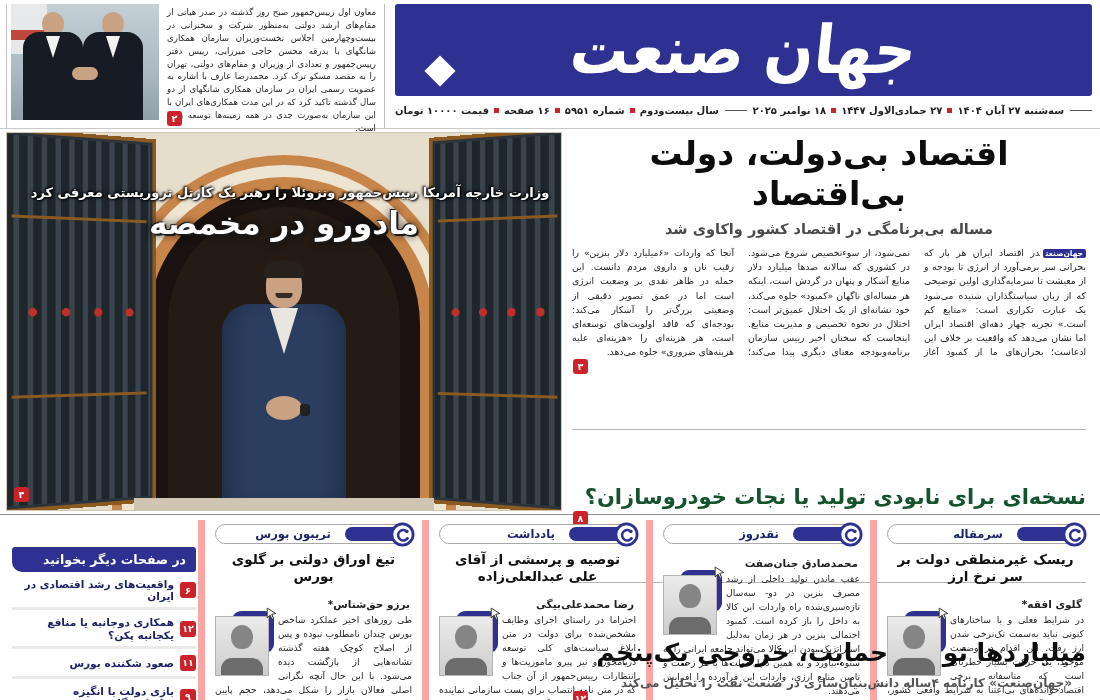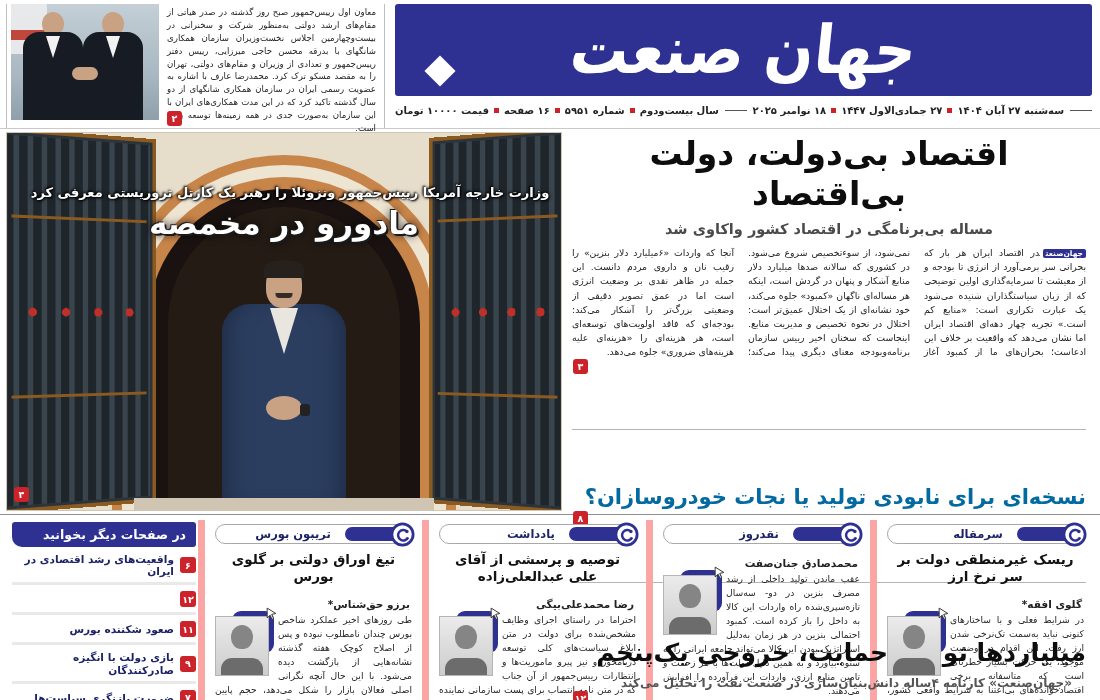--- a/index.html
+++ b/index.html
@@ -100,31 +100,31 @@
   .h1 { font-size:33px; font-weight:bold; color:#0d0d0d; text-align:center; line-height:1.2; }
   .sub1 { font-size:14.5px; color:#4a4a4a; text-align:center; margin:8px 0 9px; font-weight:bold; }
   .lead-body-wrap { position:relative; }
   .lead-body { column-count:3; column-gap:14px; height:128px; font-size:9.3px; line-height:1.52;
     text-align:justify; color:#1e1e1e; overflow:hidden; }
   .lead-in { background:#2e3192; color:#fff; font-size:7.5px; font-weight:bold;
     padding:0 3px; border-radius:2px; margin-left:3px; }
   .lead-badge { position:absolute; left:1px; bottom:0; }
   .story-rule { border:none; border-top:1px solid #b5b5b5; margin:7px 0 6px; }
   .story-sm { position:relative; padding-bottom:17px; }
-  .h2 { font-size:21px; font-weight:bold; color:#0369a1; text-align:right; line-height:1.25; }
+  .h2 { font-size:21px; font-weight:bold; color:#14532d; text-align:right; line-height:1.25; }
   .h3 { font-size:25px; font-weight:bold; color:#0d0d0d; text-align:right; line-height:1.25; }
   .sub-sm { font-size:12px; color:#555; font-weight:bold; text-align:right; margin-top:7px; padding-right:14px; }
   .sm-badge { position:absolute; left:1px; bottom:1px; }
 
   
   .botband { display:flex; height:186px; border-top:1px solid #8f8f8f; padding:5px 6px 0 6px; }
   .col { padding:2px 10px 0 10px; border-left:7px solid #fca5a5; flex:1; direction:rtl; overflow:hidden; }
   .col:first-child { border-left:none; }
 
-  .sidebar { width:192px; flex:none; padding:2px 2px 0 6px; }
+  .sidebar { width:192px; flex:none; padding:2px 2px 0 6px;margin-top:25px; }
   .sb-head { height:25px; line-height:25px; background:#2e3192; color:#fff; font-size:12.5px;
     font-weight:bold; text-align:right; padding:0 10px; border-radius:3px 3px 3px 10px; direction:rtl; }
   .sb-item { display:flex; align-items:center; gap:6px; direction:rtl; padding:6px 0 5px;
     border-bottom:3px solid #e9e9e9; }
   .sb-item:last-child { border-bottom:none; }
   .sb-badge { width:16px; height:16px; flex:none; }
   .sb-text { font-size:10.6px; font-weight:bold; color:#1c2366; line-height:1.15; }
 
   .pill { position:relative; height:20px; border:1px solid #a8a8a8; border-radius:10px;
     margin:2px 0 7px; direction:ltr; background:#fff; }
@@ -259,20 +259,21 @@
   <footer class="botband">
 
     <div class="col sidebar">
       <div class="sb-head">در صفحات دیگر بخوانید</div>
       <div class="sb-item">
         <span class="badge sb-badge">۶</span>
         <span class="sb-text">واقعیت‌های رشد اقتصادی در ایران</span>
       </div>
       <div class="sb-item">
         <span class="badge sb-badge">۱۲</span>
+        <span class="sb-text">همکاری دوجانبه یا منافع یکجانبه پکن؟</span>
       </div>
       <div class="sb-item">
         <span class="badge sb-badge">۱۱</span>
         <span class="sb-text">صعود شکننده بورس</span>
       </div>
       <div class="sb-item">
         <span class="badge sb-badge">۹</span>
         <span class="sb-text">بازی دولت با انگیزه صادرکنندگان</span>
       </div>
       <div class="sb-item">

